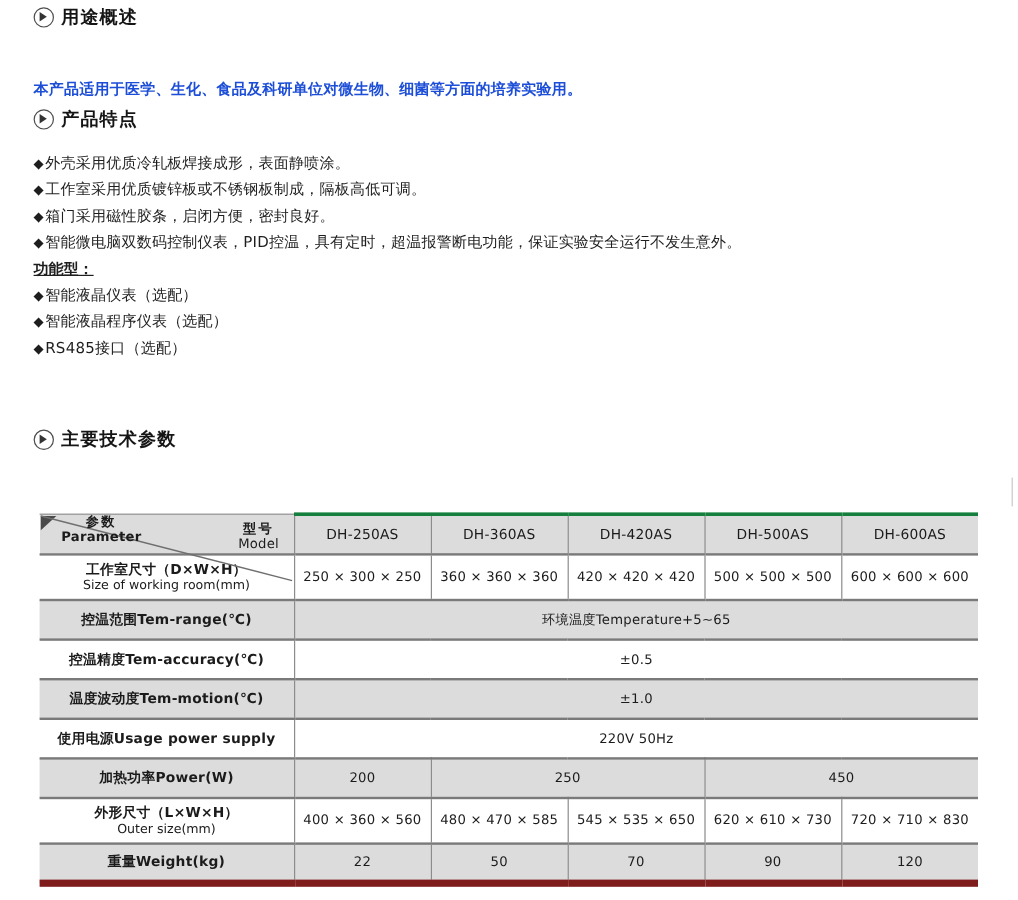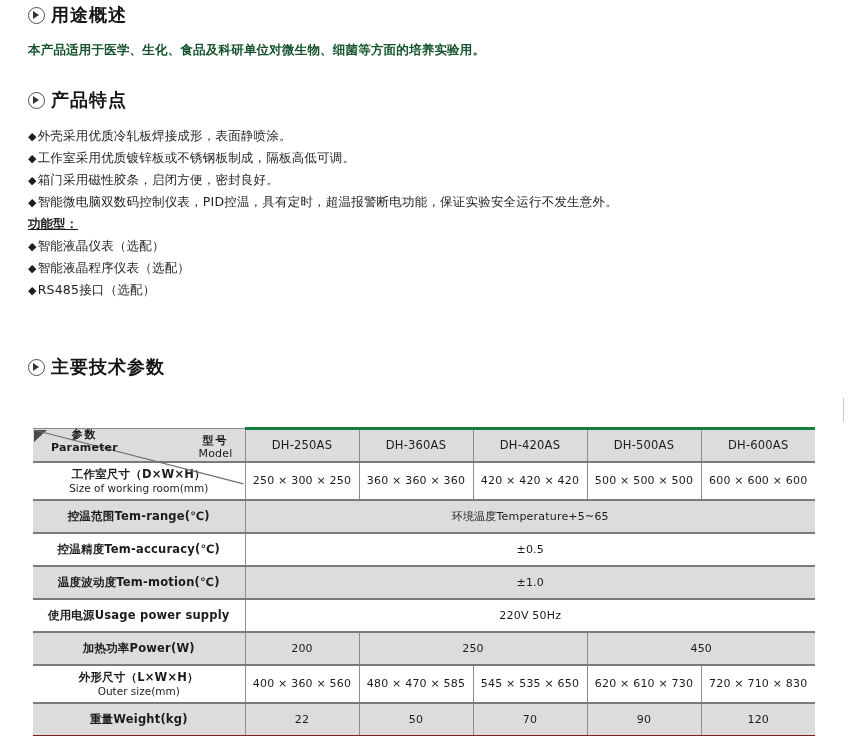--- a/index.html
+++ b/index.html
@@ -22,21 +22,21 @@
     height: 750px;
     padding: 0;
     box-sizing: border-box;
   }
 
   
   .section-head {
     display: flex;
     align-items: center;
     gap: 6px;
-    font-size: 18px;
+    font-size: 15px;
     font-weight: bold;
     color: #151515;
     letter-spacing: 1px;
     text-align: right;
   }
   .section-head .head-text { line-height: 1; }
 
   .circ-icon {
     display: inline-block;
     width: 15px;
@@ -53,23 +53,24 @@
     top: 3.1px;
     border-left: 6px solid #333333;
     border-top: 4px solid transparent;
     border-bottom: 4px solid transparent;
   }
 
   
   .para {
     font-size: 12.5px;
     font-weight: bold;
-    color: #14532d;
+    color: #1d4ed8;
     letter-spacing: 0.2px;
     line-height: 1.4;
+    margin-top: 24px;
   }
   .bullet-line {
     font-size: 12.5px;
     font-weight: normal;
     color: #1e1e1e;
     letter-spacing: 0.2px;
     line-height: 1.45;
     white-space: nowrap;
   }
   .bullet-mark {
@@ -103,21 +104,21 @@
   }
   table.spec {
     border-collapse: collapse;
     width: 782px;
     table-layout: fixed;
     font-size: 11px;
     color: #1b1b1b;
   }
   table.spec td {
     border-right: 1px solid #8c8c8c;
-    border-bottom: 1px solid #7f1d1d;
+    border-bottom: 6px solid #7f1d1d;
     text-align: center;
     vertical-align: middle;
     padding: 2px 3px;
     height: 33px;
     box-sizing: border-box;
     letter-spacing: 0.2px;
   }
   table.spec tr td:last-child { border-right: none; }
   table.spec tr.shade td { background: #dcdcdc; }
   table.spec tr.plainrow td { background: #ffffff; }

